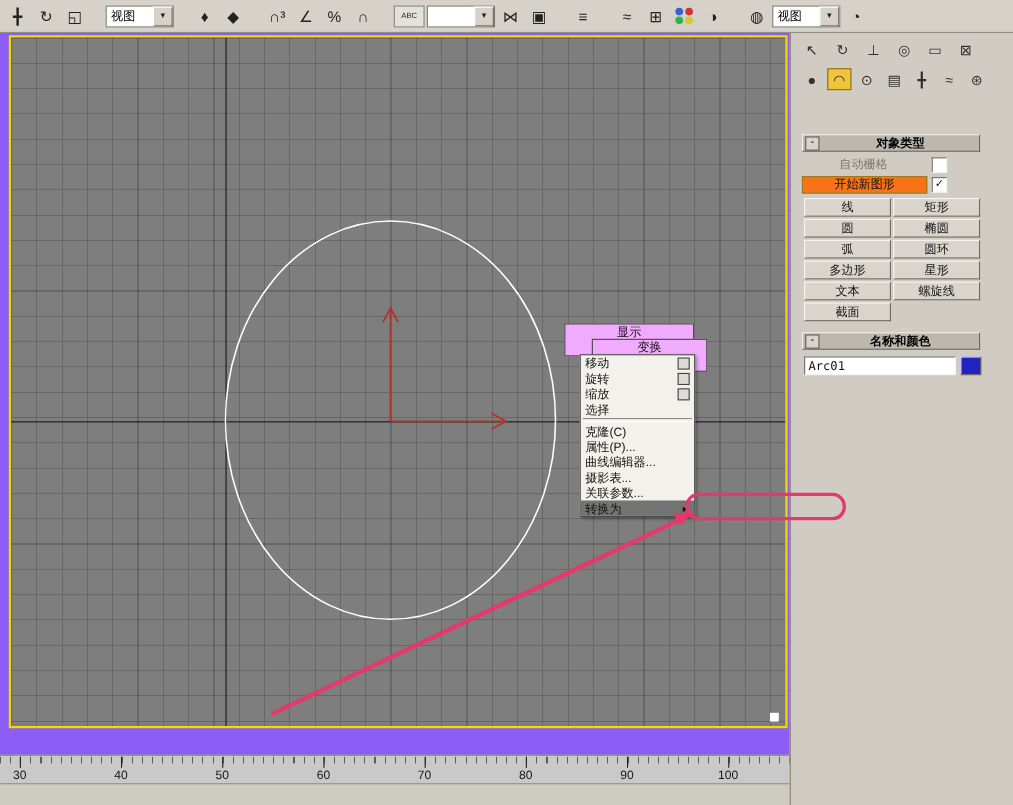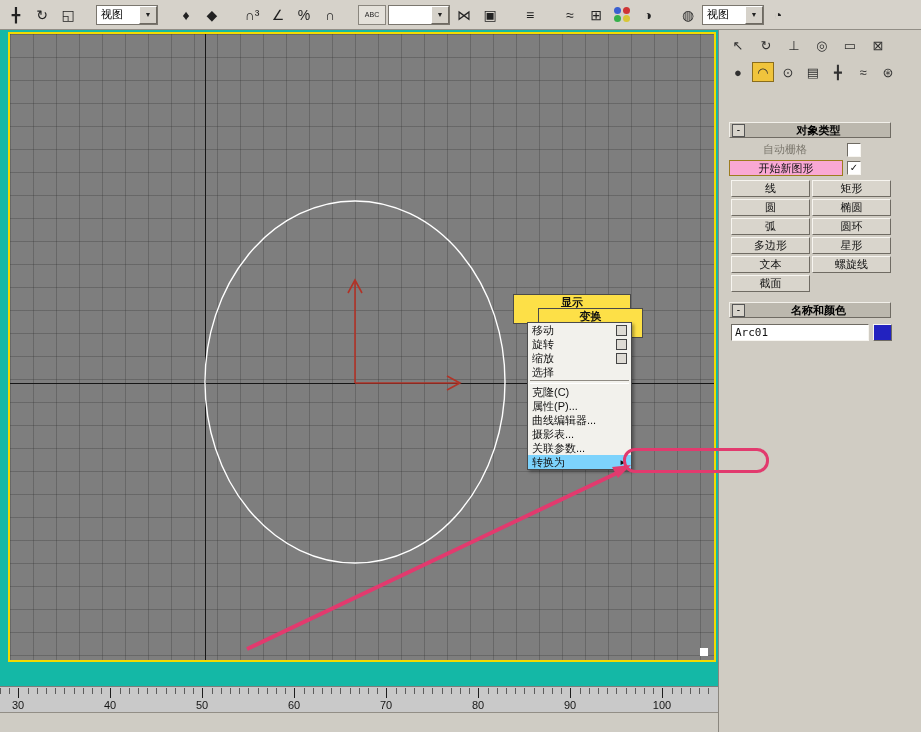--- a/index.html
+++ b/index.html
@@ -17,21 +17,21 @@
   .tb-icon.spheres i{width:7px;height:7px;border-radius:50%;display:block;}
   .tb-gap{width:12px;flex:none;}
   .tb-combo{height:20px;min-width:62px;background:#fff;border:1px solid #7a766e;display:flex;
             align-items:center;font-size:11px;padding-left:4px;flex:none;box-sizing:border-box;}
   .tb-combo .tb-combo-lbl{flex:1;white-space:nowrap;}
   .tb-combo-dd,.combo-dd{width:16px;height:16px;background:#d6d2ca;border:1px solid;flex:none;
             border-color:#fff #6e6a62 #6e6a62 #fff;font-size:7px;display:flex;align-items:center;
             justify-content:center;color:#222;margin-left:auto;}
 
   
-  .workarea{position:absolute;left:0;top:30px;width:718px;height:702px;background:#14b8a6;}
+  .workarea{position:absolute;left:0;top:30px;width:718px;height:702px;background:#8b5cf6;}
   .viewport{position:absolute;left:8px;top:2px;width:708px;height:630px;box-sizing:border-box;
             border:2px solid #f2da00;background:#7e7e7e;overflow:hidden;}
   .grid{position:absolute;inset:0;
         background-image:repeating-linear-gradient(to right,rgba(45,45,45,.28) 0 1px,transparent 1px 23px),
                          repeating-linear-gradient(to bottom,rgba(45,45,45,.28) 0 1px,transparent 1px 23px);}
   .axis-v{position:absolute;left:195px;top:0;width:1px;height:100%;background:#161616;}
   .axis-h{position:absolute;left:0;top:349px;width:100%;height:1px;background:#161616;}
   .vp-svg{position:absolute;left:0;top:0;}
   .vp-resize{position:absolute;right:6px;bottom:4px;width:8px;height:8px;background:#fff;}
 
@@ -85,26 +85,26 @@
 
   
   .menu-box{position:absolute;background:#f2f1ec;border:1px solid #4a4a4a;font-size:11px;
             box-shadow:2px 2px 3px rgba(0,0,0,.35);z-index:30;box-sizing:border-box;}
   #display-box{left:513px;top:196px;width:118px;}
   #transform-box{left:527px;top:322px;width:105px;}
   #convert-submenu{left:630px;top:453px;width:134px;z-index:31;}
   .menu-item{height:14px;display:flex;align-items:center;padding:0 4px;gap:2px;color:#111;}
   .mi-label{white-space:nowrap;}
   .menu-item.boxed{box-shadow:inset 0 0 0 1px #000;}
-  .menu-item.hl{background:#7dd3fc;}
+  .menu-item.hl{background:#737373;}
   .menu-sep{height:2px;border-top:1px solid #8f8b83;border-bottom:1px solid #fff;margin:1px 2px;}
   .sbox{margin-left:auto;width:9px;height:9px;border:1px solid #444;background:#dedbd4;flex:none;}
   .mi-arrow{margin-left:auto;font-size:8px;}
-  .menu-header{position:absolute;height:30px;background:#fde047;border:1px solid #4a4a4a;
-            font-weight:bold;font-size:11px;text-align:center;line-height:14px;z-index:30;
+  .menu-header{position:absolute;height:30px;background:#f0abfc;border:1px solid #4a4a4a;
+            font-weight:normal;font-size:11px;text-align:center;line-height:14px;z-index:30;
             box-sizing:border-box;color:#111;}
   #display-header{left:513px;top:294px;width:118px;}
   #transform-header{left:538px;top:308px;width:105px;}
 
   
   #anno-svg{position:absolute;left:0;top:0;z-index:40;pointer-events:none;}
   #anno-rect{position:absolute;left:623px;top:448px;width:146px;height:25px;z-index:41;
             border:3px solid;border-radius:12px;pointer-events:none;box-sizing:border-box;}
 </style>
 </head>
@@ -219,21 +219,21 @@
       <span class="minus">-</span>
       <span class="ttl">对象类型</span>
     </div>
 
     <div class="panel-row" id="autogrid-row">
       <span class="auto-lbl">自动栅格</span>
       <span class="chk" id="autogrid-chk"></span>
     </div>
 
     <div class="panel-row" id="startshape-row">
-      <span id="start-shape-label" class="start-lbl" style="background: #f9a8d4;">开始新图形</span>
+      <span id="start-shape-label" class="start-lbl" style="background: #f97316;">开始新图形</span>
       <span class="chk" id="startshape-chk">✓</span>
     </div>
 
     <div id="shape-grid">
         <div class="shape-btn">线</div>
         <div class="shape-btn">矩形</div>
         <div class="shape-btn">圆</div>
         <div class="shape-btn">椭圆</div>
         <div class="shape-btn">弧</div>
         <div class="shape-btn">圆环</div>

